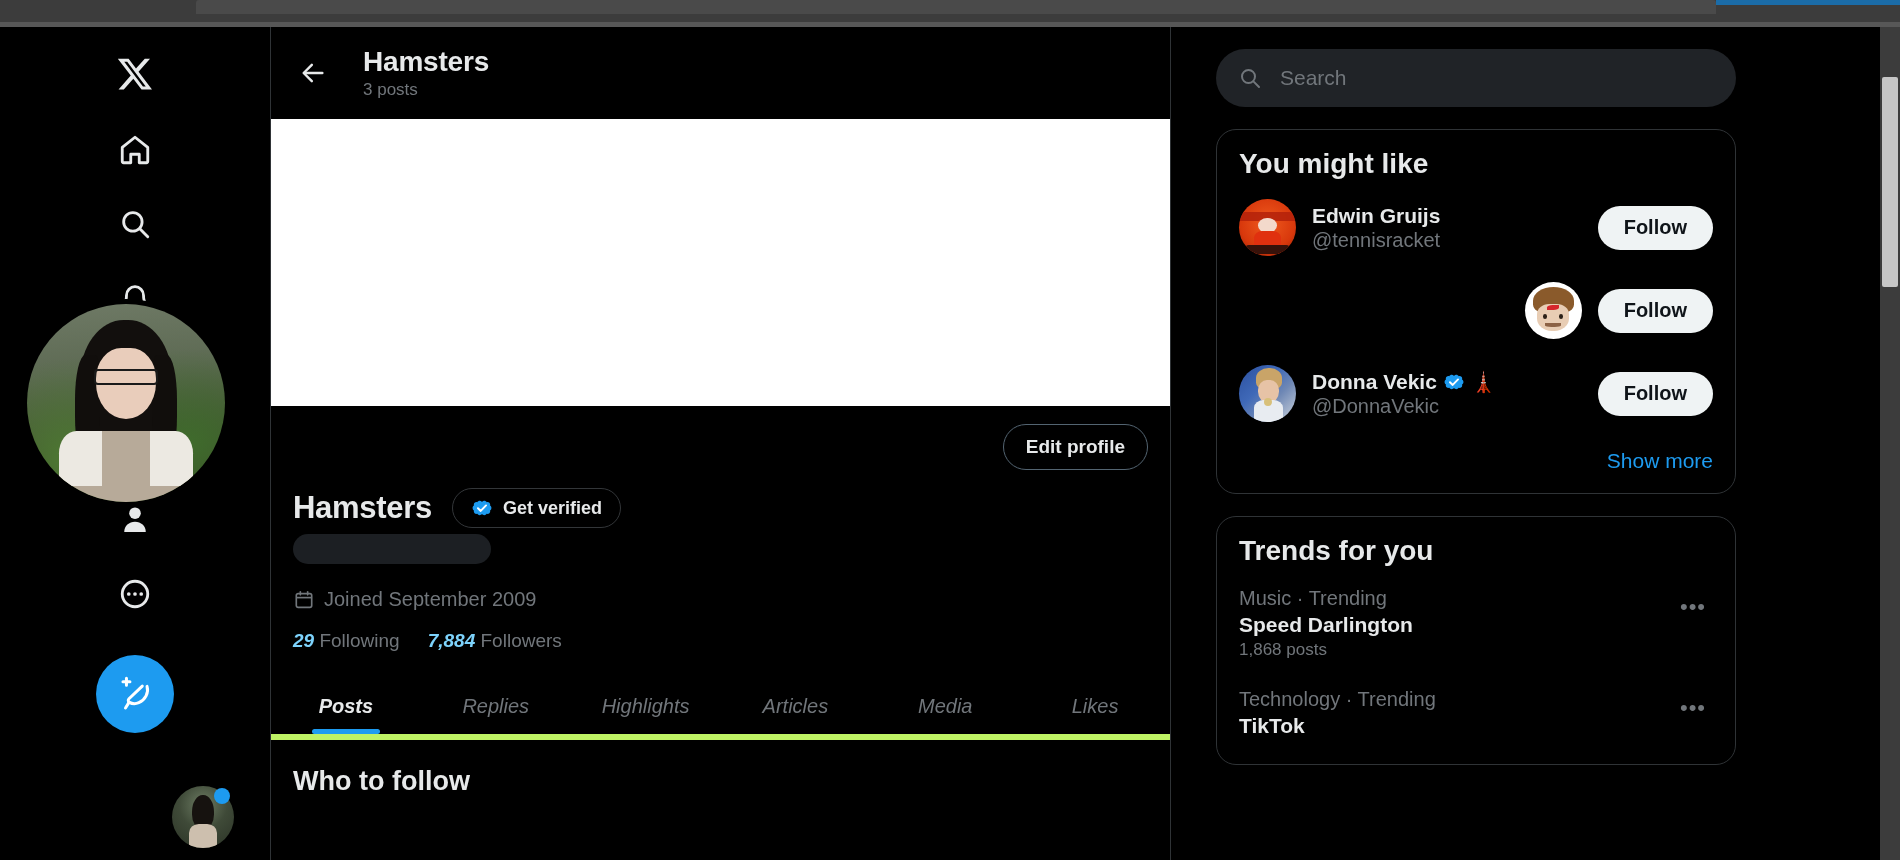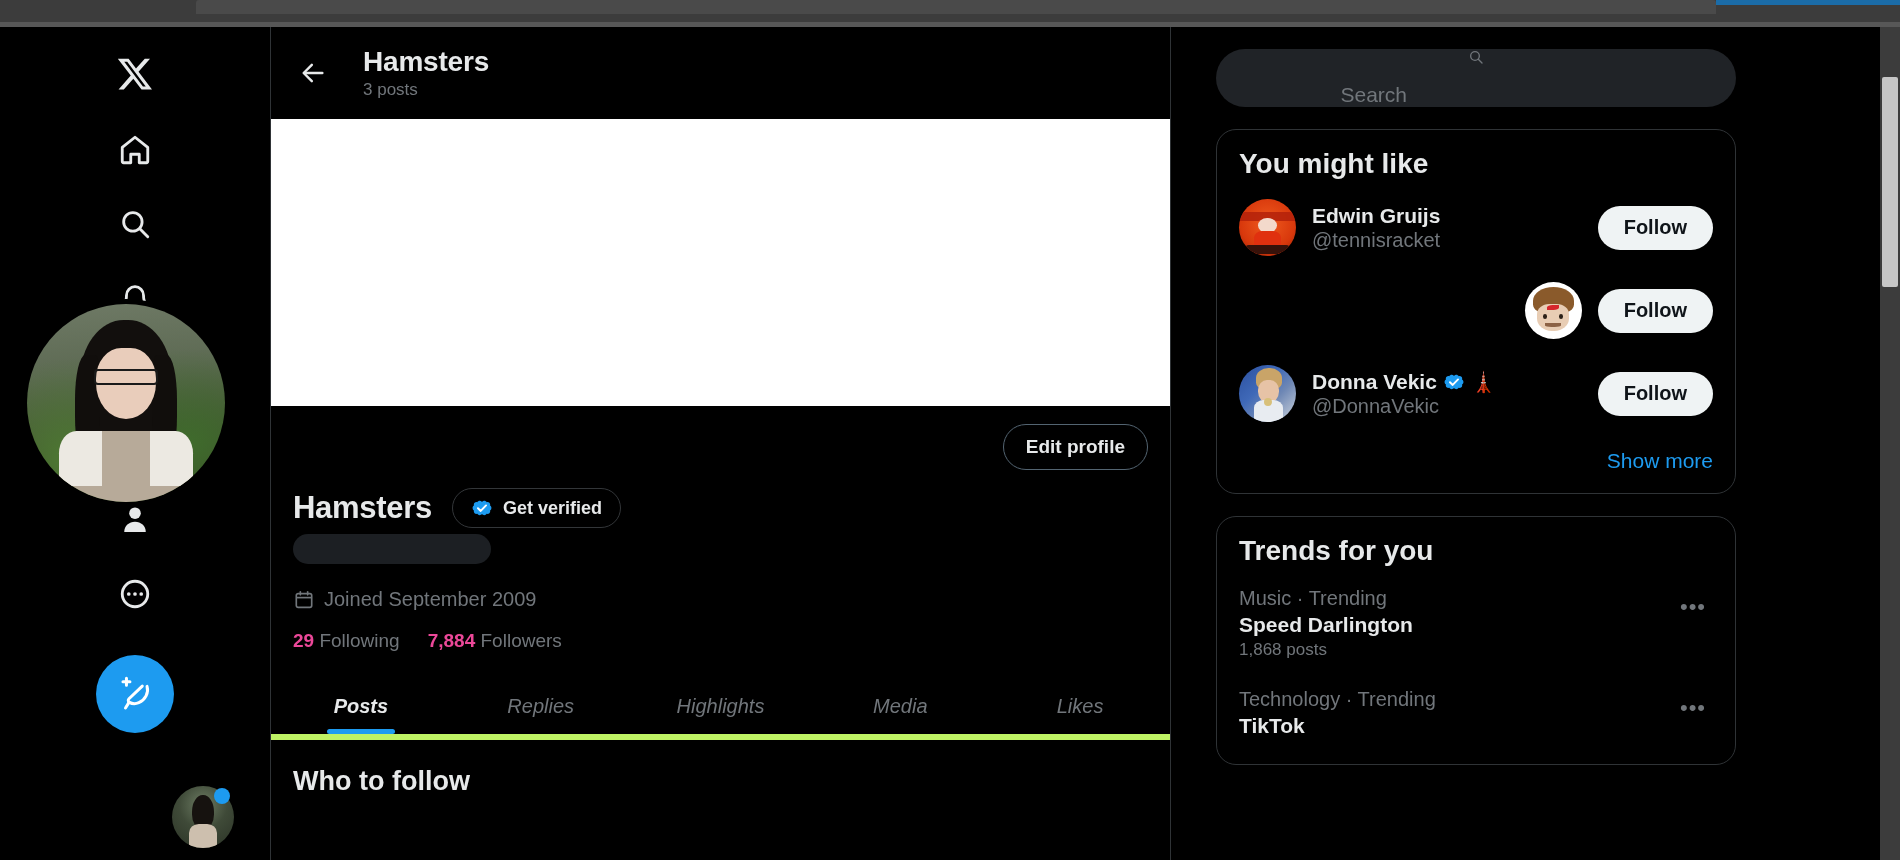--- a/index.html
+++ b/index.html
@@ -189,21 +189,21 @@
   }
 
   #profile-joined {
     display: flex; align-items: center; gap: 9px;
     color: #71767b; font-size: 20px; margin: 24px 0 0 22px;
   }
   #profile-stats {
     display: flex; gap: 28px; margin: 19px 0 0 22px; font-size: 19px;
   }
   .stat { cursor: pointer; }
-  .stat-count { color: #ec4899; font-weight: bold; }
+  .stat-count { color: #7dd3fc; font-weight: bold; font-style: italic; }
   .stat-label { color: #71767b; }
 
   
   #profile-tabs {
     display: flex; margin-top: 26px; height: 62px;
     border-bottom: 6px solid #bef264;
     font-style: italic;
   }
   .tab {
     flex: 1; display: flex; align-items: center; justify-content: center;
@@ -221,21 +221,21 @@
     padding: 26px 22px 0 22px;
   }
 
   
   #right-sidebar {
     position: absolute; left: 1196px; top: 0; width: 560px;
   }
   #search-bar {
     margin: 22px 20px 0 20px; height: 58px; background: #202327;
     border-radius: 30px; display: flex; align-items: center;
-    padding: 0 22px; gap: 18px; cursor: text; flex-direction: column;
+    padding: 0 22px; gap: 18px; cursor: text;
   }
   #search-input {
     flex: 1; background: transparent; border: none; outline: none;
     color: #e7e9ea; font-size: 21px; font-family: "Liberation Sans", sans-serif;
   }
   #search-input::placeholder { color: #71767b; }
 
   .side-card {
     margin: 22px 20px 12px 20px; background: #000;
     border: 1px solid #2f3336; border-radius: 20px; padding: 18px 0 12px 0;
@@ -420,20 +420,21 @@
       <div class="stat">
         <span class="stat-count">7,884</span>
         <span class="stat-label">Followers</span>
       </div>
     </div>
 
     <div id="profile-tabs">
       <div class="tab active">Posts</div>
       <div class="tab">Replies</div>
       <div class="tab">Highlights</div>
+      <div class="tab">Articles</div>
       <div class="tab">Media</div>
       <div class="tab">Likes</div>
     </div>
 
     <div id="who-to-follow-heading">Who to follow</div>
   </main>
 
   <div id="profile-avatar-wrap">
     <div id="profile-avatar">
       <div class="hair"></div>

